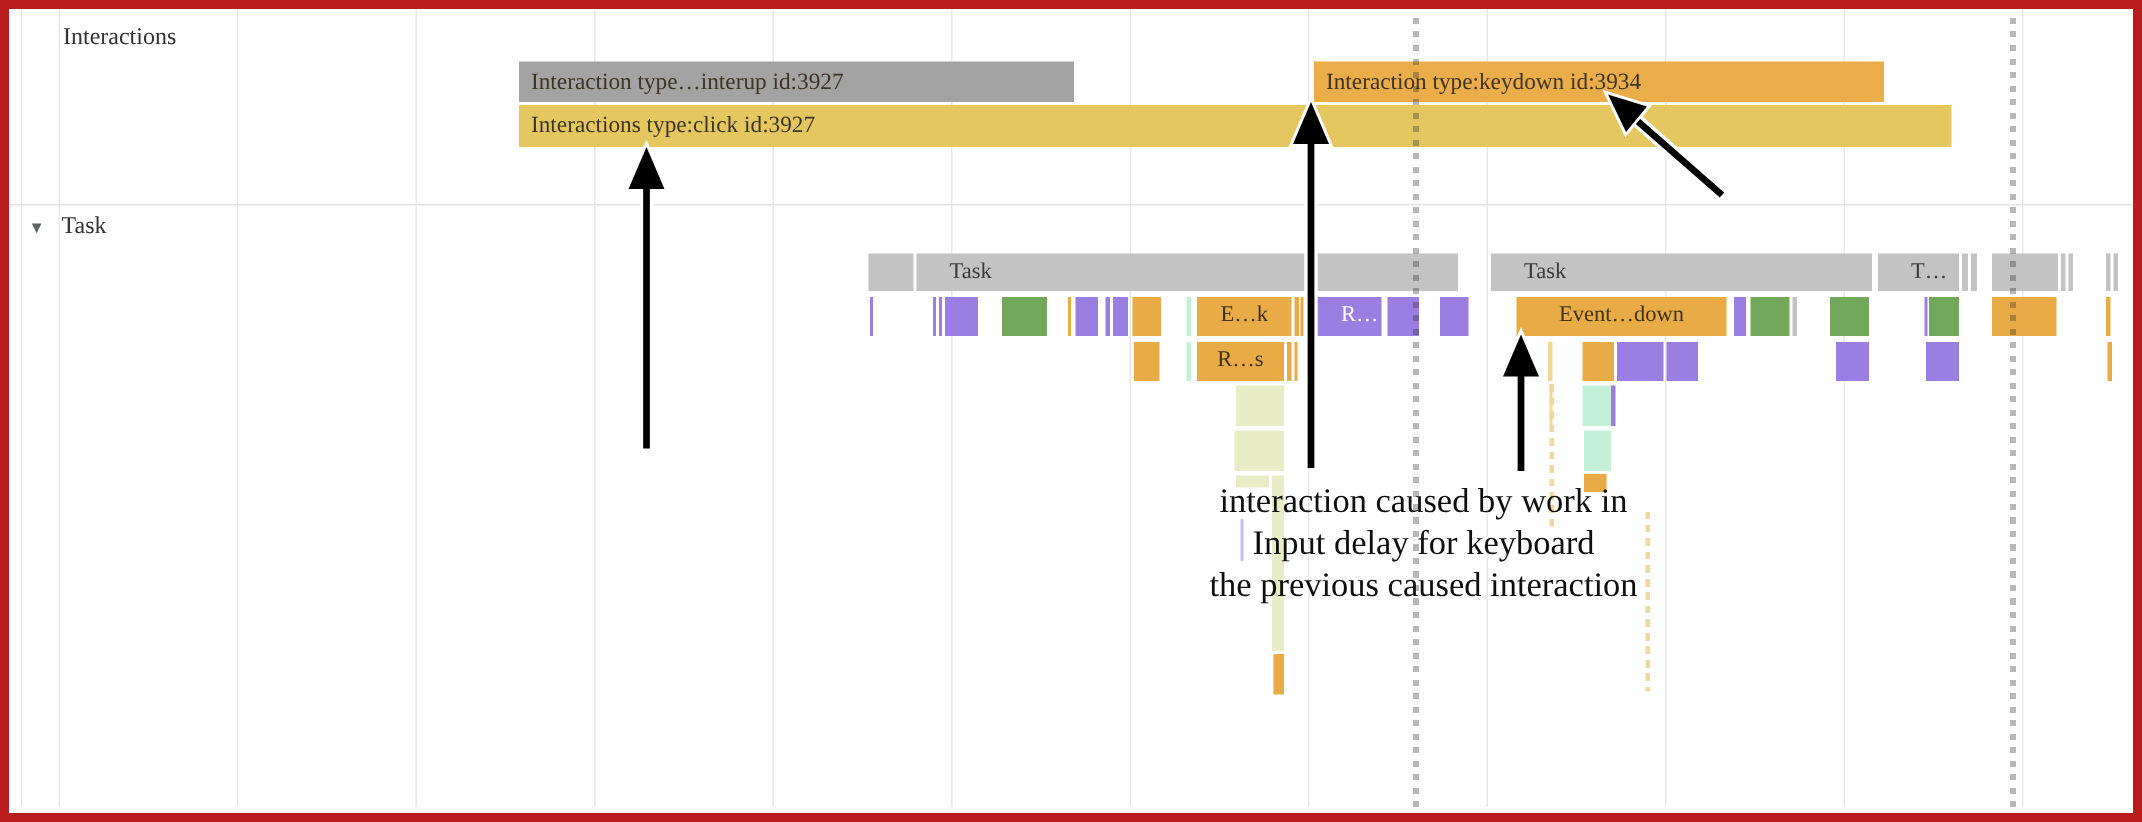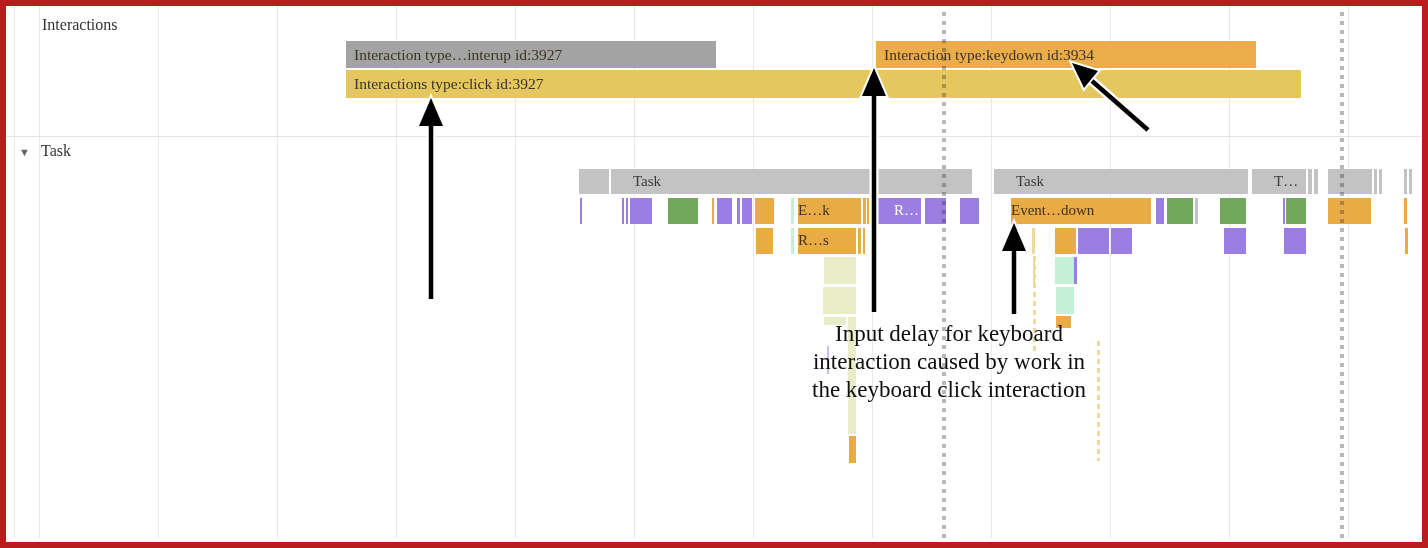--- a/index.html
+++ b/index.html
@@ -26,21 +26,21 @@
   .dotline{position:absolute;width:4px;z-index:20;
     background:repeating-linear-gradient(to bottom,rgba(45,45,45,.34) 0 4px,transparent 4px 9px);}
   .dashcol{position:absolute;width:3px;z-index:4;
     background:repeating-linear-gradient(to bottom,#eed9a0 0 5px,transparent 5px 9px);}
   .anno{position:absolute;z-index:25;color:#0e0e0e;font-size:23px;line-height:28px;
         white-space:nowrap;transform:translateX(-50%);text-align:center;}
   #arrows{position:absolute;left:0;top:0;z-index:30;pointer-events:none;}
   .tc-dark{color:#3b3b3b;}
   .tc-amber{color:#3e3217;}
   .tc-light{color:#ffffff;}
-  .al-center{}
+  .al-center{text-align:center;}
   .al-left{text-align:left;padding-left:22px;}
 </style>
 </head>
 <body>
 
 <div id="stage">
   <div id="grid-layer">
       <div class="gridline" style="left: 8px;"></div>
       <div class="gridline" style="left: 33px;"></div>
       <div class="gridline" style="left: 152px;"></div>
@@ -164,17 +164,17 @@
       <line x1="1142" y1="124" x2="1085" y2="74" stroke="#fff" stroke-width="9"></line>
       <polygon points="1066,57 1092,65 1078,82" fill="#000" stroke="#fff" stroke-width="4"></polygon>
       <line x1="1142" y1="124" x2="1086" y2="75" stroke="#000" stroke-width="4.5"></line>
       <polygon points="1066,57 1092,65 1078,82" fill="#000"></polygon>
     </g>
   </svg>
 
 
 
   <div class="anno" style="left:943px;top:314px;">
+    <div>interaction caused by work in</div>
     <div>Input delay for keyboard</div>
-    <div>interaction caused by work in</div>
-    <div>the keyboard click interaction</div>
+    <div>the previous caused interaction</div>
   </div>
 </div>
 
 </body></html>

